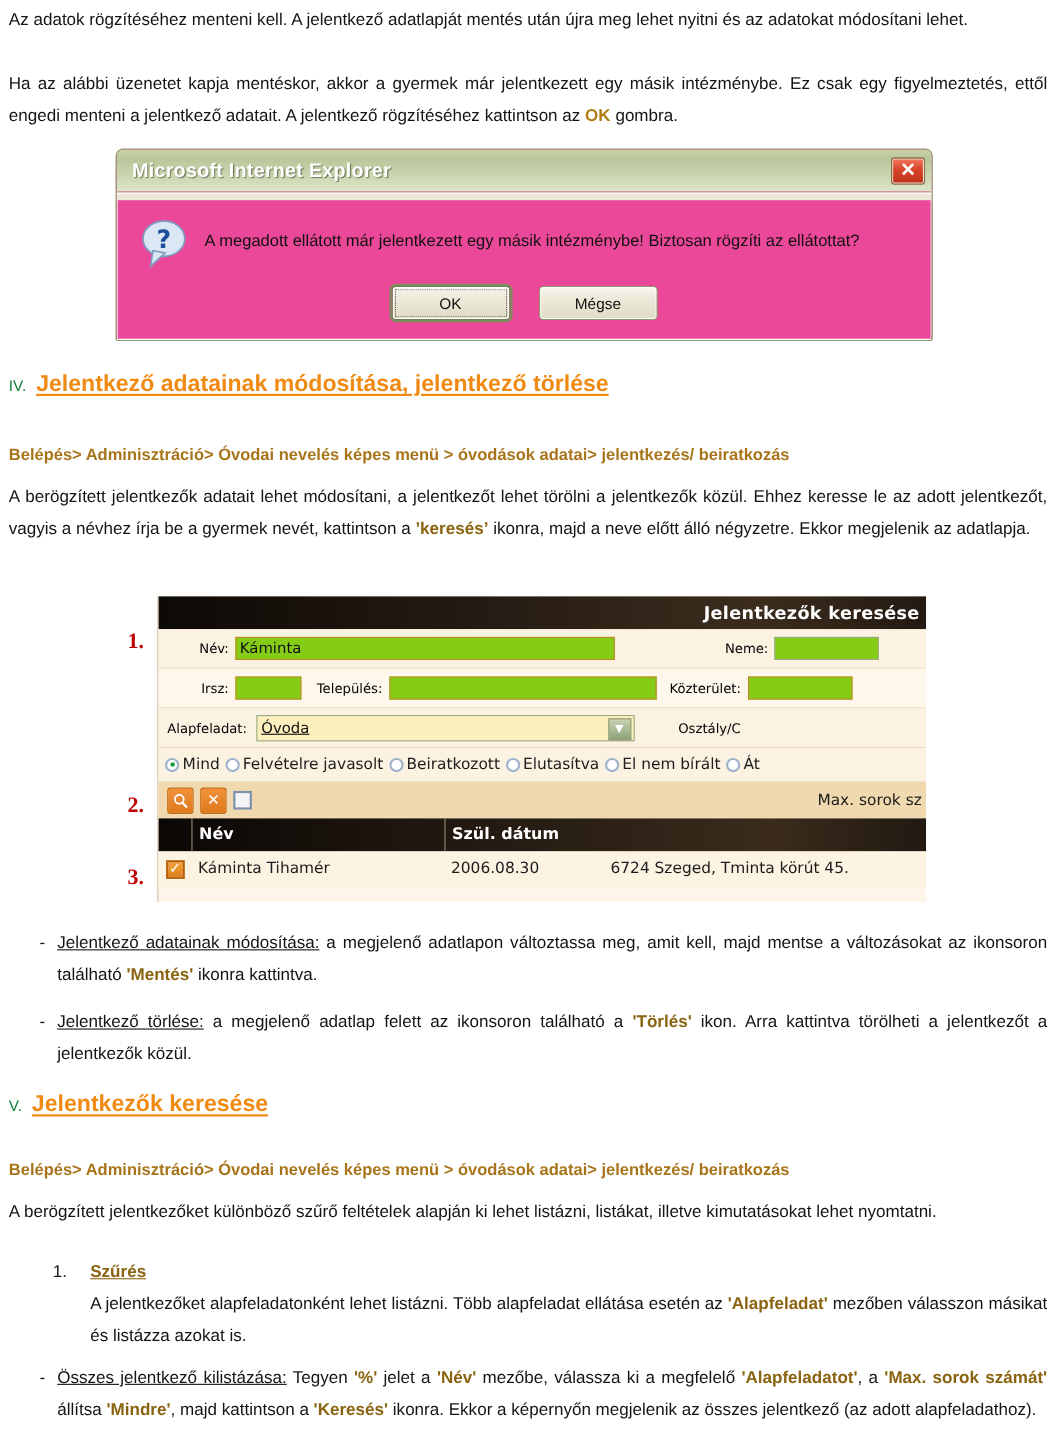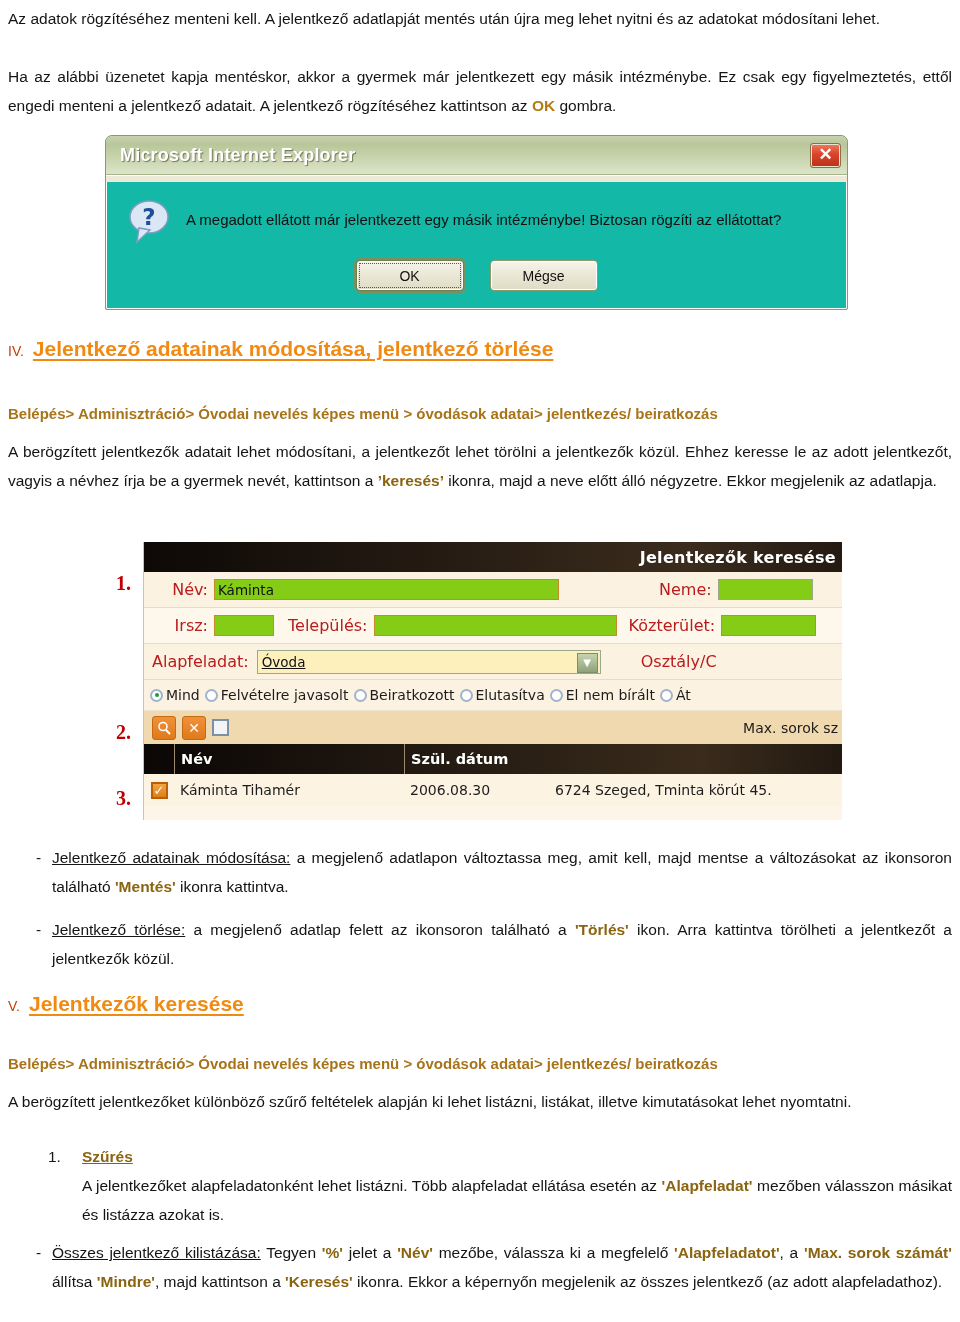--- a/index.html
+++ b/index.html
@@ -38,21 +38,21 @@
 
   
   .sec-head {
     display: flex;
     align-items: baseline;
     gap: 9px;
     margin: 0;
   }
   .sec-num {
     font-size: 14px;
-    color: #c2410c;
+    color: #15803d;
   }
   .sec-title {
     font-size: 21px;
     font-weight: bold;
     color: #f08a12;
     text-decoration: underline;
     text-underline-offset: 3px;
   }
   .breadcrumb {
     font-size: 15px;
@@ -61,21 +61,21 @@
     margin: 0;
   }
 
   
   .ie-dialog {
     position: absolute;
     left: 105px;
     top: 135px;
     width: 743px;
     height: 175px;
-    background: #14b8a6;
+    background: #ec4899;
     border: 1px solid #8a9a6a;
     border-radius: 7px 7px 2px 2px;
     box-sizing: border-box;
     box-shadow: 0 0 0 1px #ffffff inset;
     overflow: hidden;
   }
   .ie-titlebar {
     height: 38px;
     background: linear-gradient(to bottom, #c8d1ac 0%, #b9c69a 22%, #c9d4ae 58%, #dde5c9 100%);
     border-radius: 6px 6px 0 0;
@@ -192,22 +192,22 @@
   .shot-row {
     display: flex;
     align-items: center;
     height: 35px;
     background: #fcf2e2;
     border-bottom: 1px solid #e8dcc6;
     padding-left: 4px;
   }
   .shot-row.alt { background: #fdf7ec; }
   .lbl {
-    font-size: 16px;
-    color: #b91c1c;
+    font-size: 12px;
+    color: #000000;
     white-space: nowrap;
   }
   .fld {
     background: #84cc16;
     border: 1px solid #c68a2a;
     height: 21px;
     box-sizing: border-box;
     font-size: 13.5px;
     padding: 0 3px;
     line-height: 20px;

